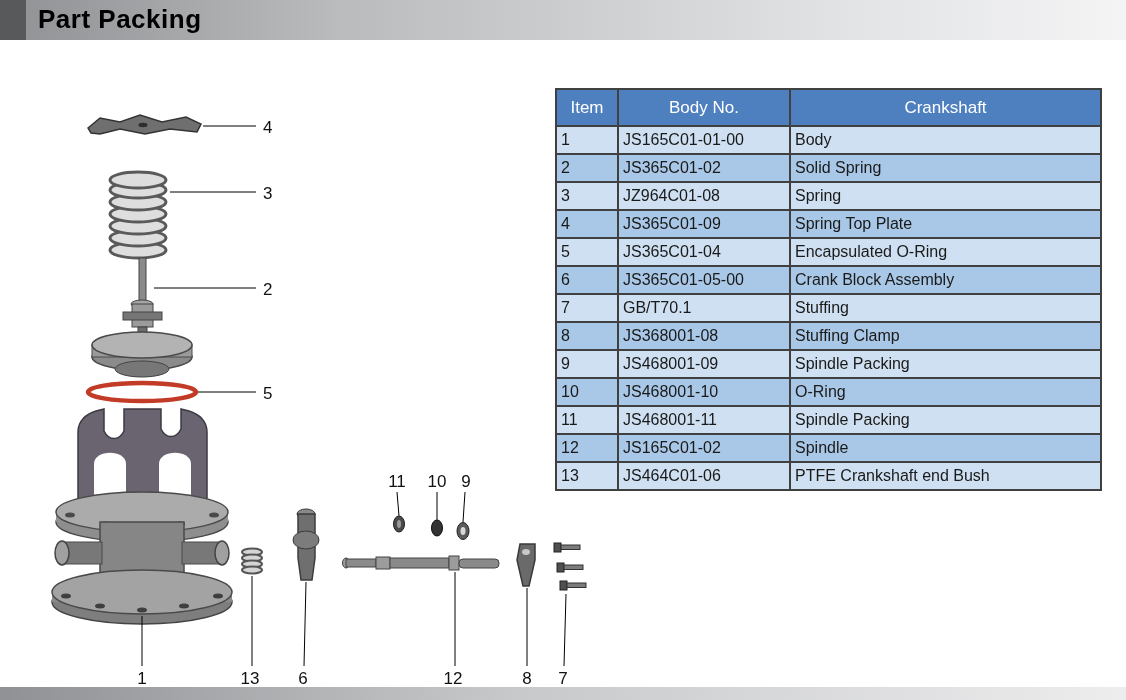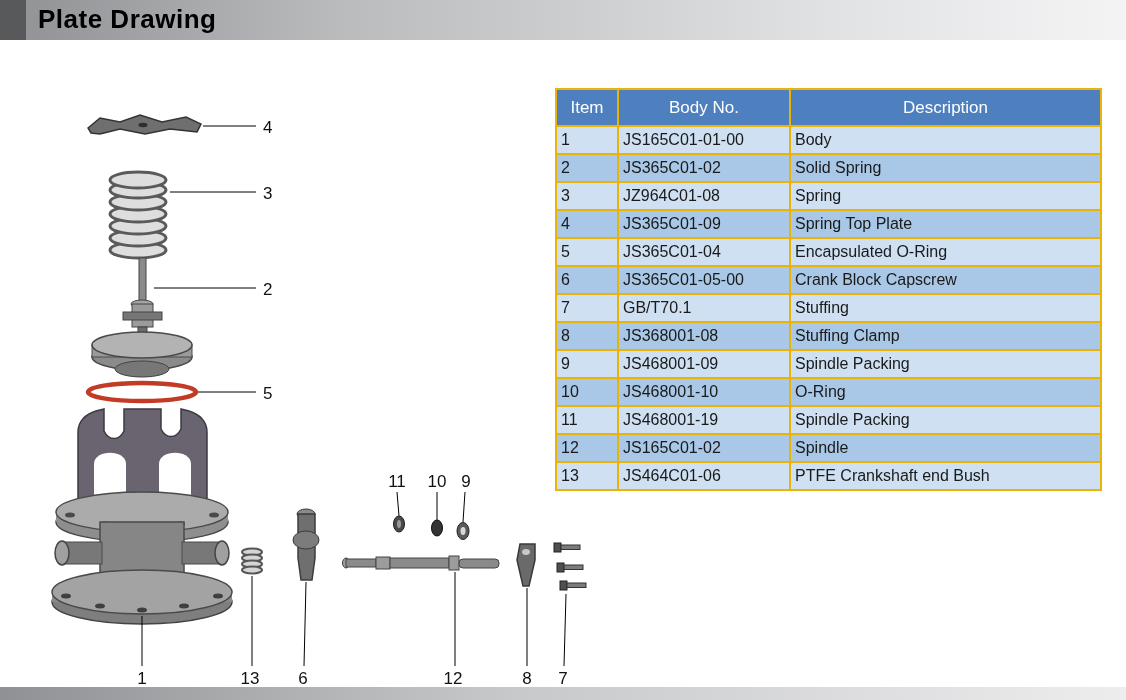--- a/index.html
+++ b/index.html
@@ -61,21 +61,21 @@
   
   .parts-table {
     position: absolute;
     left: 555px;
     top: 88px;
     border-collapse: collapse;
     table-layout: fixed;
     width: 545px;
   }
   .parts-table th, .parts-table td {
-    border: 2px solid #eab308;
+    border: 2px solid #404040;
     vertical-align: middle;
     padding: 0 4px;
     overflow: hidden;
     white-space: nowrap;
   }
   .parts-table th {
     background: #4e7fbf;
     color: #ffffff;
     font-weight: 400;
     font-size: 17px;
@@ -234,33 +234,33 @@
       <rect x="564" y="565" width="19" height="4.5" fill="#7c7c7c" stroke="#333" stroke-width="1"></rect>
       <rect x="560" y="581" width="7" height="9" fill="#4f4f4f" stroke="#222" stroke-width="1"></rect>
       <rect x="567" y="583" width="19" height="4.5" fill="#7c7c7c" stroke="#333" stroke-width="1"></rect>
       <line class="leader" x1="566" y1="594" x2="564" y2="666"></line>
       <text x="563" y="684" text-anchor="middle">7</text>
     </g>
   </svg>
 
   <div class="header-bar"></div>
   <div class="header-corner"></div>
-  <div class="page-title">Plate Drawing</div>
+  <div class="page-title">Part Packing</div>
 
   <table class="parts-table">
     <colgroup>
       <col style="width:62px">
       <col style="width:172px">
       <col style="width:311px">
     </colgroup>
     <thead>
       <tr>
         <th>Item</th>
         <th>Body No.</th>
-        <th>Description</th>
+        <th>Crankshaft</th>
       </tr>
     </thead>
     <tbody>
         <tr>
           <td>1</td>
           <td>JS165C01-01-00</td>
           <td>Body</td>
         </tr>
         <tr>
           <td>2</td>
@@ -278,21 +278,21 @@
           <td>Spring Top Plate</td>
         </tr>
         <tr>
           <td>5</td>
           <td>JS365C01-04</td>
           <td>Encapsulated O-Ring</td>
         </tr>
         <tr>
           <td>6</td>
           <td>JS365C01-05-00</td>
-          <td>Crank Block Capscrew</td>
+          <td>Crank Block Assembly</td>
         </tr>
         <tr>
           <td>7</td>
           <td>GB/T70.1</td>
           <td>Stuffing</td>
         </tr>
         <tr>
           <td>8</td>
           <td>JS368001-08</td>
           <td>Stuffing Clamp</td>
@@ -302,21 +302,21 @@
           <td>JS468001-09</td>
           <td>Spindle Packing</td>
         </tr>
         <tr>
           <td>10</td>
           <td>JS468001-10</td>
           <td>O-Ring</td>
         </tr>
         <tr>
           <td>11</td>
-          <td>JS468001-19</td>
+          <td>JS468001-11</td>
           <td>Spindle Packing</td>
         </tr>
         <tr>
           <td>12</td>
           <td>JS165C01-02</td>
           <td>Spindle</td>
         </tr>
         <tr>
           <td>13</td>
           <td>JS464C01-06</td>

